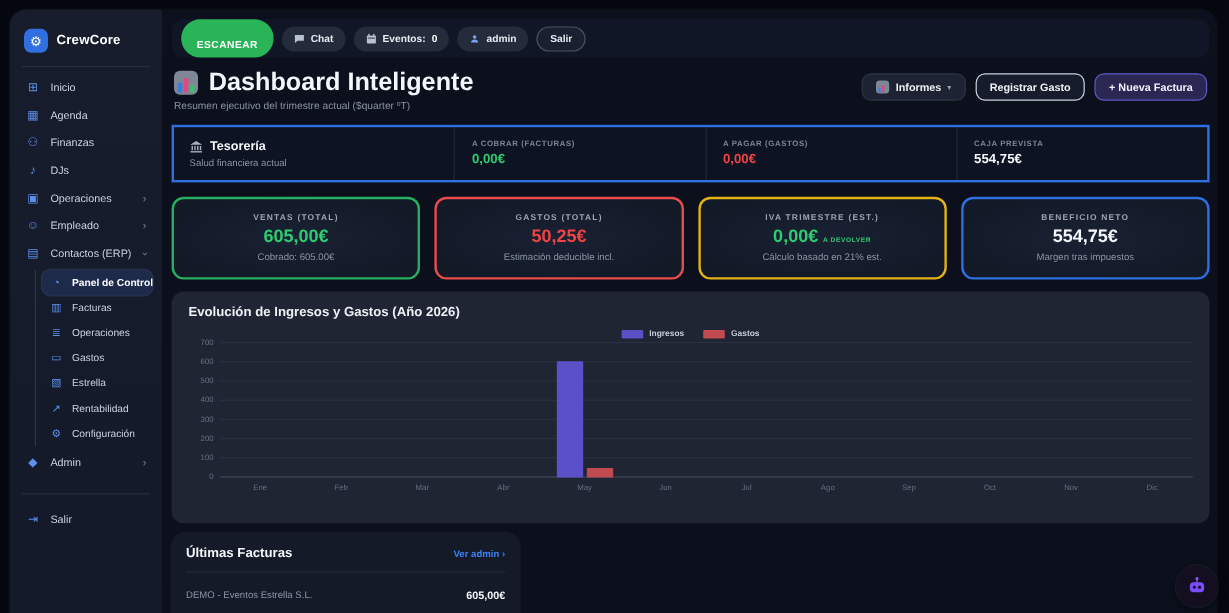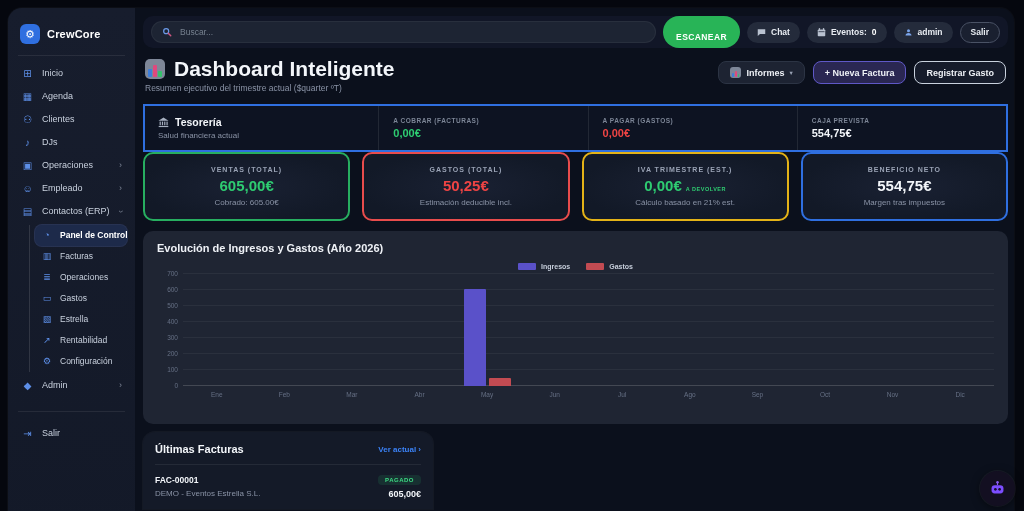--- a/index.html
+++ b/index.html
@@ -65,21 +65,21 @@
   .mini-chart.sm .b1{height:4px}.mini-chart.sm .b2{height:6px}.mini-chart.sm .b3{height:3px}
   .head-actions{display:flex;gap:8px;margin-top:3px}
   .hbtn{height:23px;border-radius:8px;font-size:9px;font-weight:bold;display:flex;align-items:center;gap:5px;
     padding:0 11px;border:1px solid transparent;color:#eef1f6;background:#1d2332;cursor:pointer;font-family:inherit}
   .hbtn.informes{border-color:#2c3444}
   .hbtn.nueva{background:#2a2752;border-color:#5f58c7}
   .hbtn.gasto{background:#161c2b;border-color:#c9d2de}
   .caret{font-size:6.5px;color:#9aa3b5}
   
   .treasury{display:flex;align-items:stretch;background:#0d1322;border:2px solid #2f6fe0;border-radius:0;
-    height:44px;flex-shrink:0}
+    margin-bottom:12px;height:44px;flex-shrink:0}
   .t-left{flex:1.15;display:flex;flex-direction:column;justify-content:center;padding:0 13px;gap:3px}
   .t-title{display:flex;align-items:center;gap:6px;color:#f3f6fa;font-weight:bold;font-size:10.5px}
   .t-sub{color:#8a93a6;font-size:8px}
   .t-col{flex:1;border-left:1px solid rgba(255,255,255,.09);display:flex;flex-direction:column;
     justify-content:center;padding:0 14px;gap:4px}
   .t-label{font-size:6.5px;color:#7c8596;letter-spacing:.5px;font-weight:bold}
   .t-value{font-size:11px;font-weight:bold;line-height:1}
   .tone-green{color:#2ecc71}.tone-red{color:#ef4444}.tone-white{color:#f3f6fa}
   
   .kpi-row{display:flex;gap:12px;margin-bottom:10px;flex-shrink:0}
@@ -143,21 +143,21 @@
         <div class="nav-item">
           <span class="nav-icon">⊞</span>
           <span class="nav-label">Inicio</span>
         </div>
         <div class="nav-item">
           <span class="nav-icon">▦</span>
           <span class="nav-label">Agenda</span>
         </div>
         <div class="nav-item">
           <span class="nav-icon">⚇</span>
-          <span class="nav-label">Clientes</span>
+          <span class="nav-label">Finanzas</span>
         </div>
         <div class="nav-item">
           <span class="nav-icon">♪</span>
           <span class="nav-label">DJs</span>
         </div>
         <div class="nav-item">
           <span class="nav-icon">▣</span>
           <span class="nav-label">Operaciones</span>
           <span class="chev">›</span>
         </div>
@@ -214,27 +214,20 @@
             <span class="nav-icon">⇥</span>
             <span class="nav-label">Salir</span>
           </div>
         </div>
     </div>
   </aside>
 
   <main class="main">
 
     <div class="topbar">
-      <div class="search">
-        <svg width="10" height="10" viewBox="0 0 24 24">
-          <circle cx="10" cy="10" r="6" fill="none" stroke="#6b9ae8" stroke-width="3"></circle>
-          <line x1="15" y1="15" x2="21" y2="21" stroke="#cf5781" stroke-width="3.5" stroke-linecap="round"></line>
-        </svg>
-        <input placeholder="Buscar..." style="">
-      </div>
       <button class="scan">ESCANEAR</button>
       <button class="pill">
         <svg width="9" height="9" viewBox="0 0 24 24" fill="#b9c2d0">
             <path d="M2 3h20v13H8l-6 5z"></path>
           </svg>
         <span>Chat</span>
       </button>
       <button class="pill">
         <svg width="9" height="9" viewBox="0 0 24 24" fill="#b9c2d0">
             <rect x="2" y="4" width="20" height="18" rx="2"></rect>
@@ -272,22 +265,22 @@
       <div class="head-actions">
         <button class="hbtn informes">
           <span class="mini-chart sm">
               <i class="b1"></i>
               <i class="b2"></i>
               <i class="b3"></i>
             </span>
           <span>Informes</span>
           <span class="caret">▾</span>
         </button>
+        <button class="hbtn gasto">Registrar Gasto</button>
         <button class="hbtn nueva">+ Nueva Factura</button>
-        <button class="hbtn gasto">Registrar Gasto</button>
       </div>
     </div>
 
     <section class="treasury" id="treasury-card">
       <div class="t-left">
         <div class="t-title">
           <svg width="11" height="11" viewBox="0 0 24 24" fill="#a7b0c0">
               <path d="M12 1 1 8h22z"></path>
               <rect x="3.5" y="10" width="2.6" height="8"></rect>
               <rect x="8.5" y="10" width="2.6" height="8"></rect>
@@ -404,28 +397,24 @@
           <div class="x-label">Sep</div>
           <div class="x-label">Oct</div>
           <div class="x-label">Nov</div>
           <div class="x-label">Dic</div>
         </div>
     </section>
 
     <section class="invoices">
       <div class="inv-head">
         <span class="inv-title">Últimas Facturas</span>
-        <a class="inv-link">Ver actual ›</a>
+        <a class="inv-link">Ver admin ›</a>
       </div>
       <div id="inv-rows">
           <div class="inv-row">
-            <div class="inv-line1">
-              <span class="inv-num">FAC-00001</span>
-              <span class="badge">PAGADO</span>
-            </div>
             <div class="inv-line2">
               <span class="inv-client">DEMO - Eventos Estrella S.L.</span>
               <span class="inv-amount">605,00€</span>
             </div>
           </div>
         </div>
     </section>
 
   </main>
 </div>

